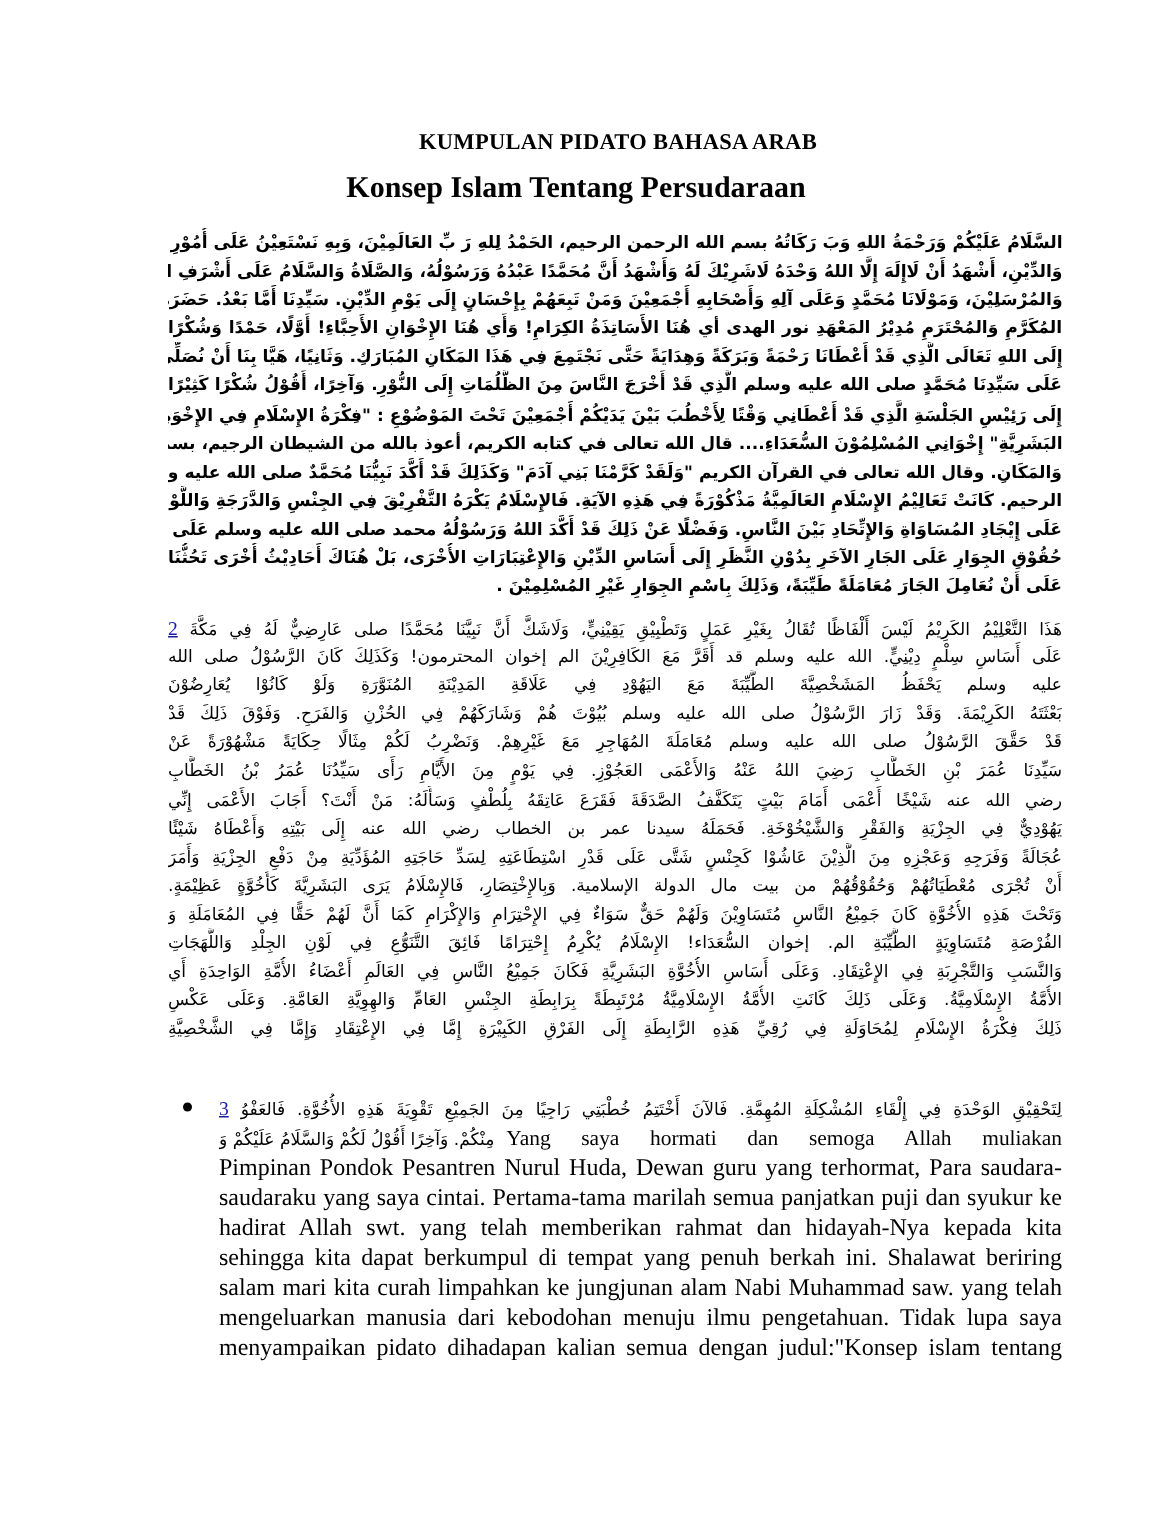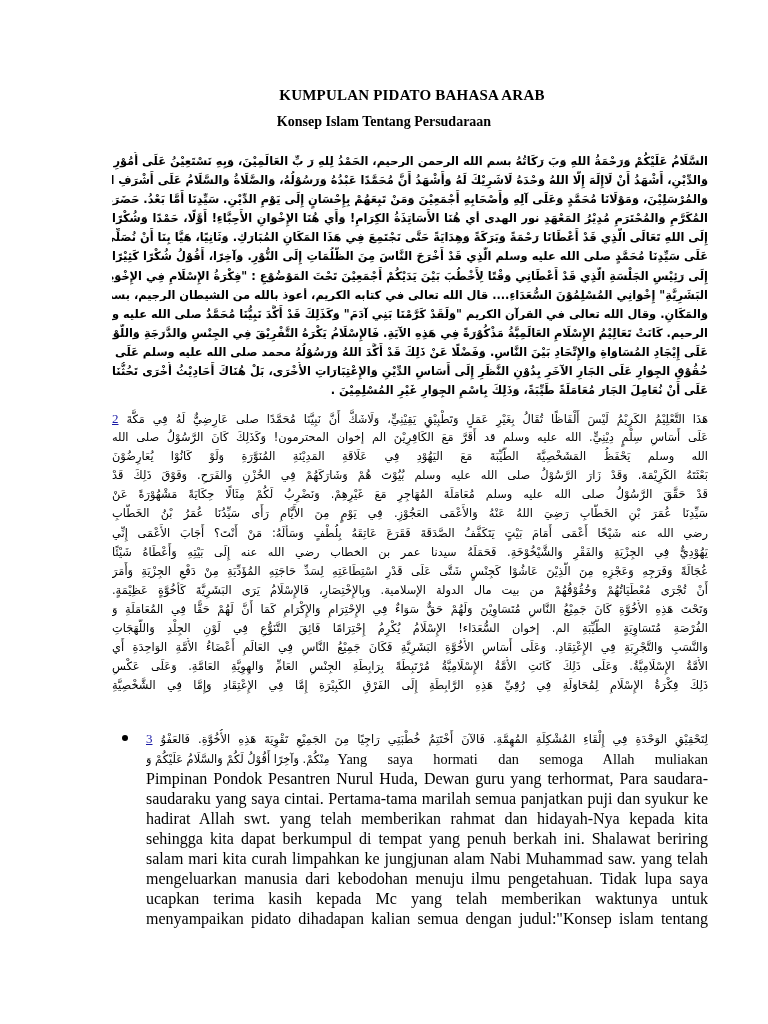--- a/index.html
+++ b/index.html
@@ -4,21 +4,21 @@
 <style>
   html, body { margin: 0; padding: 0; background: #ffffff; }
   body { width: 768px; height: 1024px; overflow: hidden; position: relative; color: #000; }
   .page { position: absolute; left: 0; top: 0; width: 768px; height: 1024px; background: #fff; }
   .title {
     position: absolute; left: 0; width: 768px; top: 87px; text-align: center;
     font-family: "Liberation Serif", serif; font-weight: bold; font-size: 15px; letter-spacing: 0.2px; margin-left: 28px;
   }
   .subtitle {
     position: absolute; left: 0; width: 768px; top: 114px; text-align: center;
-    font-family: "Liberation Serif", serif; font-weight: bold; font-size: 14px;
+    font-family: "Liberation Serif", serif; font-weight: bold; font-size: 20px;
   }
   .ar-block {
     position: absolute; left: 112px; width: 596px;
     direction: rtl; text-align: justify; text-align-last: right;
     font-family: "DejaVu Sans", sans-serif; font-size: 11.4px; line-height: 19.1px;
     white-space: nowrap;
   }
   .ar-line { display: block; overflow: hidden; height: 19.1px; text-align: justify; text-align-last: justify; }
   .ar-line.last { text-align-last: right; }
   #para1 { top: 152px; font-weight: bold; }
@@ -57,21 +57,21 @@
     <span class="ar-line">وَالمَكَانِ. وقال الله تعالى في القرآن الكريم "وَلَقَدْ كَرَّمْنَا بَنِي آدَمَ" وَكَذَلِكَ قَدْ أَكَّدَ نَبِيُّنَا مُحَمَّدٌ صلى الله عليه وسلم</span>
     <span class="ar-line">الرحيم. كَانَتْ تَعَالِيْمُ الإِسْلَامِ العَالَمِيَّةُ مَذْكُوْرَةً فِي هَذِهِ الآيَةِ. فَالإِسْلَامُ يَكْرَهُ التَّفْرِيْقَ فِي الجِنْسِ وَالدَّرَجَةِ وَاللَّوْنِ</span>
     <span class="ar-line">عَلَى إِيْجَادِ المُسَاوَاةِ وَالإِتِّحَادِ بَيْنَ النَّاسِ. وَفَضْلًا عَنْ ذَلِكَ قَدْ أَكَّدَ اللهُ وَرَسُوْلُهُ محمد صلى الله عليه وسلم عَلَى تَحْقِيْقِ</span>
     <span class="ar-line">حُقُوْقِ الجِوَارِ عَلَى الجَارِ الآخَرِ بِدُوْنِ النَّظَرِ إِلَى أَسَاسِ الدِّيْنِ وَالإِعْتِبَارَاتِ الأُخْرَى، بَلْ هُنَاكَ أَحَادِيْثُ أُخْرَى تَحُثُّنَا</span>
     <span class="ar-line last">عَلَى أَنْ نُعَامِلَ الجَارَ مُعَامَلَةً طَيِّبَةً، وَذَلِكَ بِاسْمِ الجِوَارِ غَيْرِ المُسْلِمِيْنَ .</span>
   </div>
 
   <div id="para2" class="ar-block">
     <span class="ar-line"><span>هَذَا التَّعْلِيْمُ الكَرِيْمُ لَيْسَ أَلْفَاظًا تُقَالُ بِغَيْرِ عَمَلٍ وَتَطْبِيْقٍ يَقِيْنِيٍّ، وَلَاشَكَّ أَنَّ نَبِيَّنَا مُحَمَّدًا صلى عَارِضِيٌّ لَهُ فِي مَكَّةَ</span> <a class="fn-link" href="#">2</a></span>
     <span class="ar-line">عَلَى أَسَاسِ سِلْمٍ دِيْنِيٍّ. الله عليه وسلم قد أَقَرَّ مَعَ الكَافِرِيْنَ الم إخوان المحترمون! وَكَذَلِكَ كَانَ الرَّسُوْلُ صلى الله</span>
-    <span class="ar-line">الله وسلم يَحْفَظُ المَشَخْصِيَّةَ الطَّيِّبَةَ مَعَ اليَهُوْدِ فِي عَلَاقَةِ المَدِيْنَةِ المُنَوَّرَةِ وَلَوْ كَانُوْا يُعَارِضُوْنَ</span>
+    <span class="ar-line">عليه وسلم يَحْفَظُ المَشَخْصِيَّةَ الطَّيِّبَةَ مَعَ اليَهُوْدِ فِي عَلَاقَةِ المَدِيْنَةِ المُنَوَّرَةِ وَلَوْ كَانُوْا يُعَارِضُوْنَ</span>
     <span class="ar-line">بَعْثَتَهُ الكَرِيْمَةَ. وَقَدْ زَارَ الرَّسُوْلُ صلى الله عليه وسلم بُيُوْتَ هُمْ وَشَارَكَهُمْ فِي الحُزْنِ وَالفَرَحِ. وَفَوْقَ ذَلِكَ قَدْ</span>
     <span class="ar-line">قَدْ حَقَّقَ الرَّسُوْلُ صلى الله عليه وسلم مُعَامَلَةَ المُهَاجِرِ مَعَ غَيْرِهِمْ. وَنَضْرِبُ لَكُمْ مِثَالًا حِكَايَةً مَشْهُوْرَةً عَنْ</span>
     <span class="ar-line">سَيِّدِنَا عُمَرَ بْنِ الخَطَّابِ رَضِيَ اللهُ عَنْهُ وَالأَعْمَى العَجُوْزِ. فِي يَوْمٍ مِنَ الأَيَّامِ رَأَى سَيِّدُنَا عُمَرُ بْنُ الخَطَّابِ</span>
     <span class="ar-line">رضي الله عنه شَيْخًا أَعْمَى أَمَامَ بَيْتٍ يَتَكَفَّفُ الصَّدَقَةَ فَقَرَعَ عَاتِقَهُ بِلُطْفٍ وَسَأَلَهُ: مَنْ أَنْتَ؟ أَجَابَ الأَعْمَى إِنِّي</span>
     <span class="ar-line">يَهُوْدِيٌّ فِي الجِزْيَةِ وَالفَقْرِ وَالشَّيْخُوْخَةِ. فَحَمَلَهُ سيدنا عمر بن الخطاب رضي الله عنه إِلَى بَيْتِهِ وَأَعْطَاهُ شَيْئًا</span>
     <span class="ar-line">عُجَالَةً وَفَرَجِهِ وَعَجْزِهِ مِنَ الَّذِيْنَ عَاشُوْا كَجِنْسٍ شَتَّى عَلَى قَدْرِ اسْتِطَاعَتِهِ لِسَدِّ حَاجَتِهِ المُؤَدِّيَةِ مِنْ دَفْعِ الجِزْيَةِ وَأَمَرَ</span>
     <span class="ar-line">أَنْ تُجْرَى مُعْطَيَاتُهُمْ وَحُقُوْقُهُمْ من بيت مال الدولة الإسلامية. وَبِالإِخْتِصَارِ، فَالإِسْلَامُ يَرَى البَشَرِيَّةَ كَأُخُوَّةٍ عَظِيْمَةٍ.</span>
     <span class="ar-line">وَتَحْتَ هَذِهِ الأُخُوَّةِ كَانَ جَمِيْعُ النَّاسِ مُتَسَاوِيْنَ وَلَهُمْ حَقٌّ سَوَاءٌ فِي الإِحْتِرَامِ وَالإِكْرَامِ كَمَا أَنَّ لَهُمْ حَقًّا فِي المُعَامَلَةِ وَ</span>
     <span class="ar-line">الفُرْصَةِ مُتَسَاوِيَةٍ الطَّيِّبَةِ الم. إخوان السُّعَدَاء! الإِسْلَامُ يُكْرِمُ إِحْتِرَامًا فَائِقَ التَّنَوُّعِ فِي لَوْنِ الجِلْدِ وَاللَّهَجَاتِ</span>
     <span class="ar-line">وَالنَّسَبِ وَالتَّجْرِبَةِ فِي الإِعْتِقَادِ. وَعَلَى أَسَاسِ الأُخُوَّةِ البَشَرِيَّةِ فَكَانَ جَمِيْعُ النَّاسِ فِي العَالَمِ أَعْضَاءُ الأُمَّةِ الوَاحِدَةِ أَي</span>
@@ -86,18 +86,17 @@
       <div class="bullet-mixed">
         <span class="mixed-ar">مِنْكُمْ. وَآخِرًا أَقُوْلُ لَكُمْ وَالسَّلَامُ عَلَيْكُمْ وَ</span>
         <span style="flex:1; text-align:justify; text-align-last:justify; margin-left:8px;">Yang saya hormati dan semoga Allah muliakan</span>
       </div>
       <span class="id-line">Pimpinan Pondok Pesantren Nurul Huda, Dewan guru yang terhormat, Para saudara-</span>
       <span class="id-line">saudaraku yang saya cintai. Pertama-tama marilah semua panjatkan puji dan syukur ke</span>
       <span class="id-line">hadirat Allah swt. yang telah memberikan rahmat dan hidayah-Nya kepada kita</span>
       <span class="id-line">sehingga kita dapat berkumpul di tempat yang penuh berkah ini. Shalawat beriring</span>
       <span class="id-line">salam mari kita curah limpahkan ke jungjunan alam Nabi Muhammad saw. yang telah</span>
       <span class="id-line">mengeluarkan manusia dari kebodohan menuju ilmu pengetahuan. Tidak lupa saya</span>
-      <span class="id-line">ucapkan terima kasih kepada Mc yang telah memberikan waktunya untuk</span>
       <span class="id-line">menyampaikan pidato dihadapan kalian semua dengan judul:"Konsep islam tentang</span>
     </div>
   </div>
 
 </div>
 
 </body></html>

